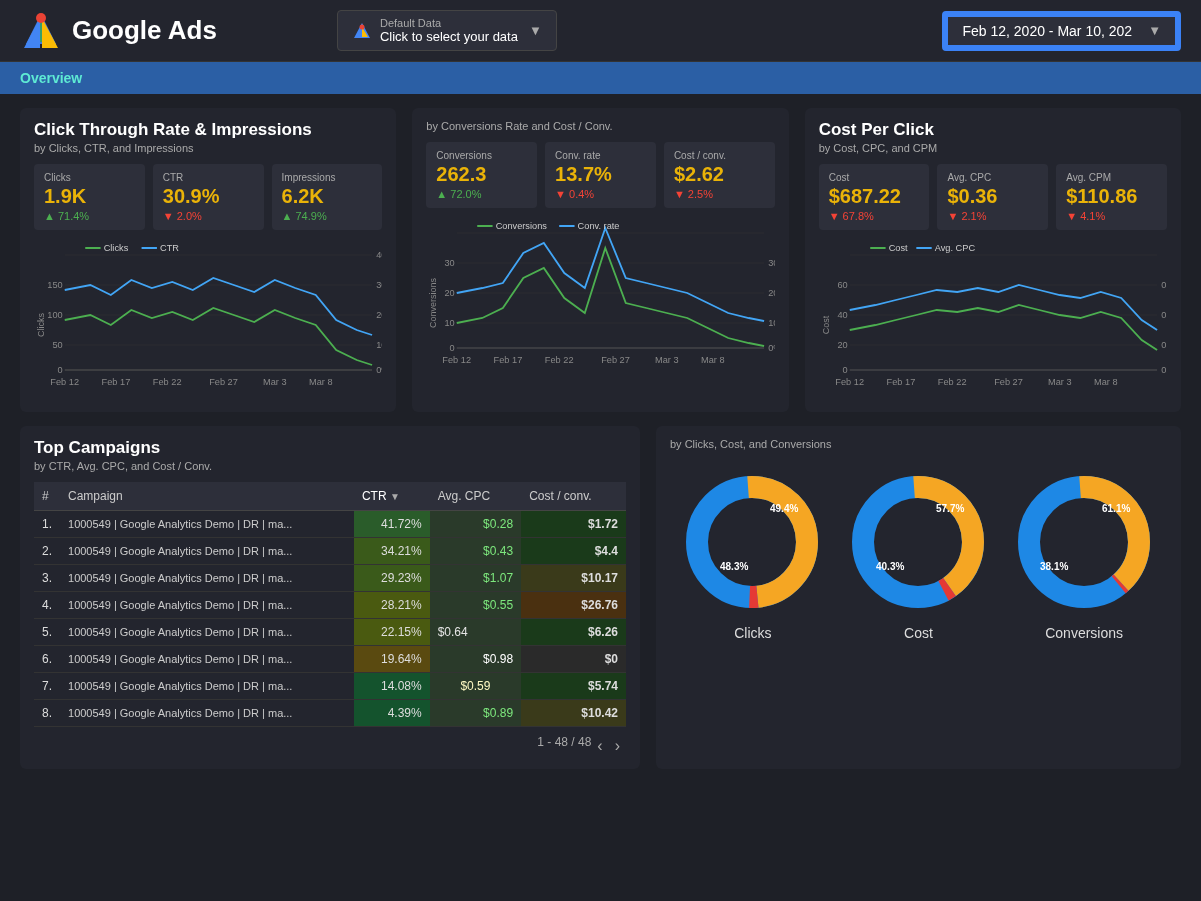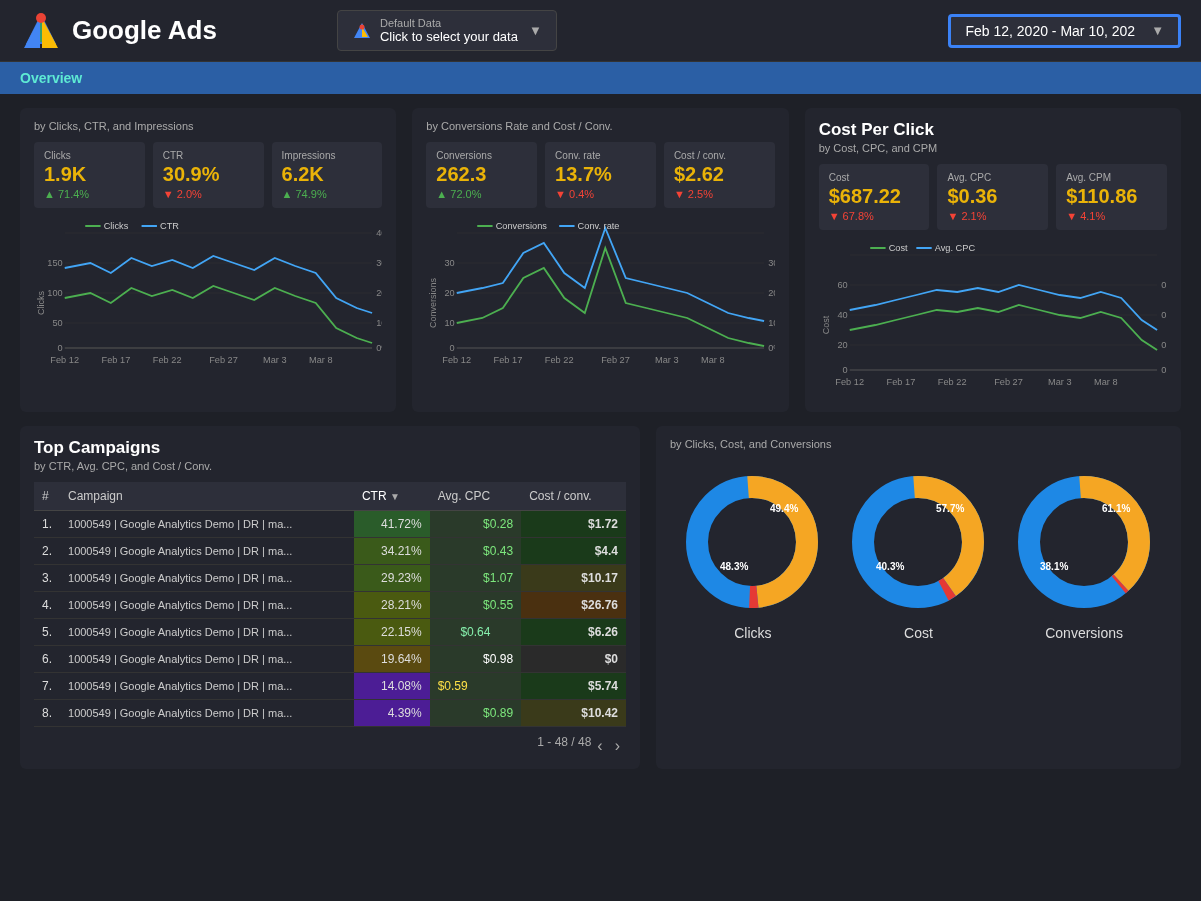--- a/index.html
+++ b/index.html
@@ -8,21 +8,21 @@
     
     .header { display: flex; align-items: center; padding: 10px 20px; background: #23252e; border-bottom: 1px solid #333; height: 62px; }
     .logo-area { display: flex; align-items: center; gap: 10px; }
     .logo-triangle { width: 42px; height: 42px; }
     .logo-text { font-size: 26px; font-weight: bold; color: #fff; }
     .data-selector { display: flex; align-items: center; gap: 8px; background: #2d2f3a; border: 1px solid #444; border-radius: 4px; padding: 6px 14px; margin-left: 120px; cursor: pointer; min-width: 220px; }
     .data-selector-icon { width: 20px; height: 20px; }
     .data-selector-label { font-size: 11px; color: #aaa; }
     .data-selector-value { font-size: 13px; color: #fff; }
     .data-selector-arrow { margin-left: auto; color: #aaa; }
-    .date-range { display: flex; align-items: center; gap: 8px; background: #2d2f3a; border: 3px solid #3b82f6; border-radius: 4px; padding: 6px 14px; margin-left: auto; cursor: pointer; }
+    .date-range { display: flex; align-items: center; gap: 8px; background: #2d2f3a; border: 6px solid #3b82f6; border-radius: 4px; padding: 6px 14px; margin-left: auto; cursor: pointer; }
     .date-range-text { font-size: 14px; color: #fff; }
     .date-range-arrow { color: #aaa; margin-left: 8px; }
     
     
     .overview-bar { background: #2b5fa5; padding: 6px 20px; height: 32px; display: flex; align-items: center; }
     .overview-label { font-size: 14px; font-weight: bold; color: #5eead4; }
     
     
     .main { padding: 14px 20px; display: flex; flex-direction: column; gap: 14px; }
     
@@ -61,21 +61,21 @@
     .row-num { color: #888; width: 24px; }
     .ctr-cell { text-align: right; }
     .cpc-cell { text-align: right; }
     .cost-cell { text-align: right; font-weight: bold; }
     
     
     .ctr-high { background: #2a5c2a; color: #7de87d; }
     .ctr-med-high { background: #3a5a1a; color: #a8d87a; }
     .ctr-med { background: #4a5a10; color: #c8d860; }
     .ctr-low { background: #5a4a10; color: #d8b860; }
-    .ctr-vlow { background: #4c1d95; color: #d89050; }
+    .ctr-vlow { background: #14532d; color: #d89050; }
     
     .cost-high-good { background: #1a3a1a; color: #4caf50; }
     .cost-med { background: #3a3a1a; color: #c8c850; }
     .cost-high { background: #4a3010; color: #d87830; }
     .cost-zero { background: #2a2a2a; color: #888; }
     
     
     .pagination { display: flex; justify-content: flex-end; padding: 8px 0 0; font-size: 12px; color: #aaa; }
     .page-nav { background: none; border: none; color: #aaa; cursor: pointer; font-size: 16px; padding: 2px 6px; }
     
@@ -129,20 +129,21 @@
 
 <div class="overview-bar">
   <span class="overview-label">Overview</span>
 </div>
 
 <div class="main">
 
   <div class="metrics-row">
 
     <div class="metric-section">
+      <div class="metric-section-title">Click Through Rate &amp; Impressions</div>
       <div class="metric-section-subtitle">by Clicks, CTR, and Impressions</div>
       <div class="metric-cards">
 
         <div class="metric-card">
           <div class="metric-card-label">Clicks</div>
           <div class="metric-card-value">1.9K</div>
           <div class="metric-card-change change-up">▲ 71.4%</div>
         </div>
 
         <div class="metric-card">
@@ -356,35 +357,35 @@
     <td class="row-num">4.</td>
     <td style="font-size:11px;color:#ccc;max-width:220px;overflow:hidden;text-overflow:ellipsis;white-space:nowrap;">1000549 | Google Analytics Demo | DR | ma...</td>
     <td class="ctr-cell ctr-med">28.21%</td>
     <td class="cpc-cell" style="text-align:right;background:#2a3a2a;color:#7de87d;">$0.55</td>
     <td class="cost-cell cost-high">$26.76</td>
   </tr>
             <tr>
     <td class="row-num">5.</td>
     <td style="font-size:11px;color:#ccc;max-width:220px;overflow:hidden;text-overflow:ellipsis;white-space:nowrap;">1000549 | Google Analytics Demo | DR | ma...</td>
     <td class="ctr-cell ctr-med">22.15%</td>
-    <td class="cpc-cell" style="text-align:center;background:#2a3a2a;color:#86efac;">$0.64</td>
+    <td class="cpc-cell" style="text-align:left;background:#2a3a2a;color:#e5e5e5;">$0.64</td>
     <td class="cost-cell cost-high-good">$6.26</td>
   </tr>
             <tr>
     <td class="row-num">6.</td>
     <td style="font-size:11px;color:#ccc;max-width:220px;overflow:hidden;text-overflow:ellipsis;white-space:nowrap;">1000549 | Google Analytics Demo | DR | ma...</td>
     <td class="ctr-cell ctr-low">19.64%</td>
     <td class="cpc-cell" style="text-align:right;background:#2a3a2a;color:#ffffff;">$0.98</td>
     <td class="cost-cell cost-zero">$0</td>
   </tr>
             <tr>
     <td class="row-num">7.</td>
     <td style="font-size:11px;color:#ccc;max-width:220px;overflow:hidden;text-overflow:ellipsis;white-space:nowrap;">1000549 | Google Analytics Demo | DR | ma...</td>
     <td class="ctr-cell ctr-vlow">14.08%</td>
-    <td class="cpc-cell" style="text-align:left;background:#2a3a2a;color:#fde047;">$0.59</td>
+    <td class="cpc-cell" style="text-align:center;background:#2a3a2a;color:#fef9c3;">$0.59</td>
     <td class="cost-cell cost-high-good">$5.74</td>
   </tr>
             <tr>
     <td class="row-num">8.</td>
     <td style="font-size:11px;color:#ccc;max-width:220px;overflow:hidden;text-overflow:ellipsis;white-space:nowrap;">1000549 | Google Analytics Demo | DR | ma...</td>
     <td class="ctr-cell ctr-vlow">4.39%</td>
     <td class="cpc-cell" style="text-align:right;background:#2a3a2a;color:#7de87d;">$0.89</td>
     <td class="cost-cell cost-med">$10.42</td>
   </tr>
           </tbody>

